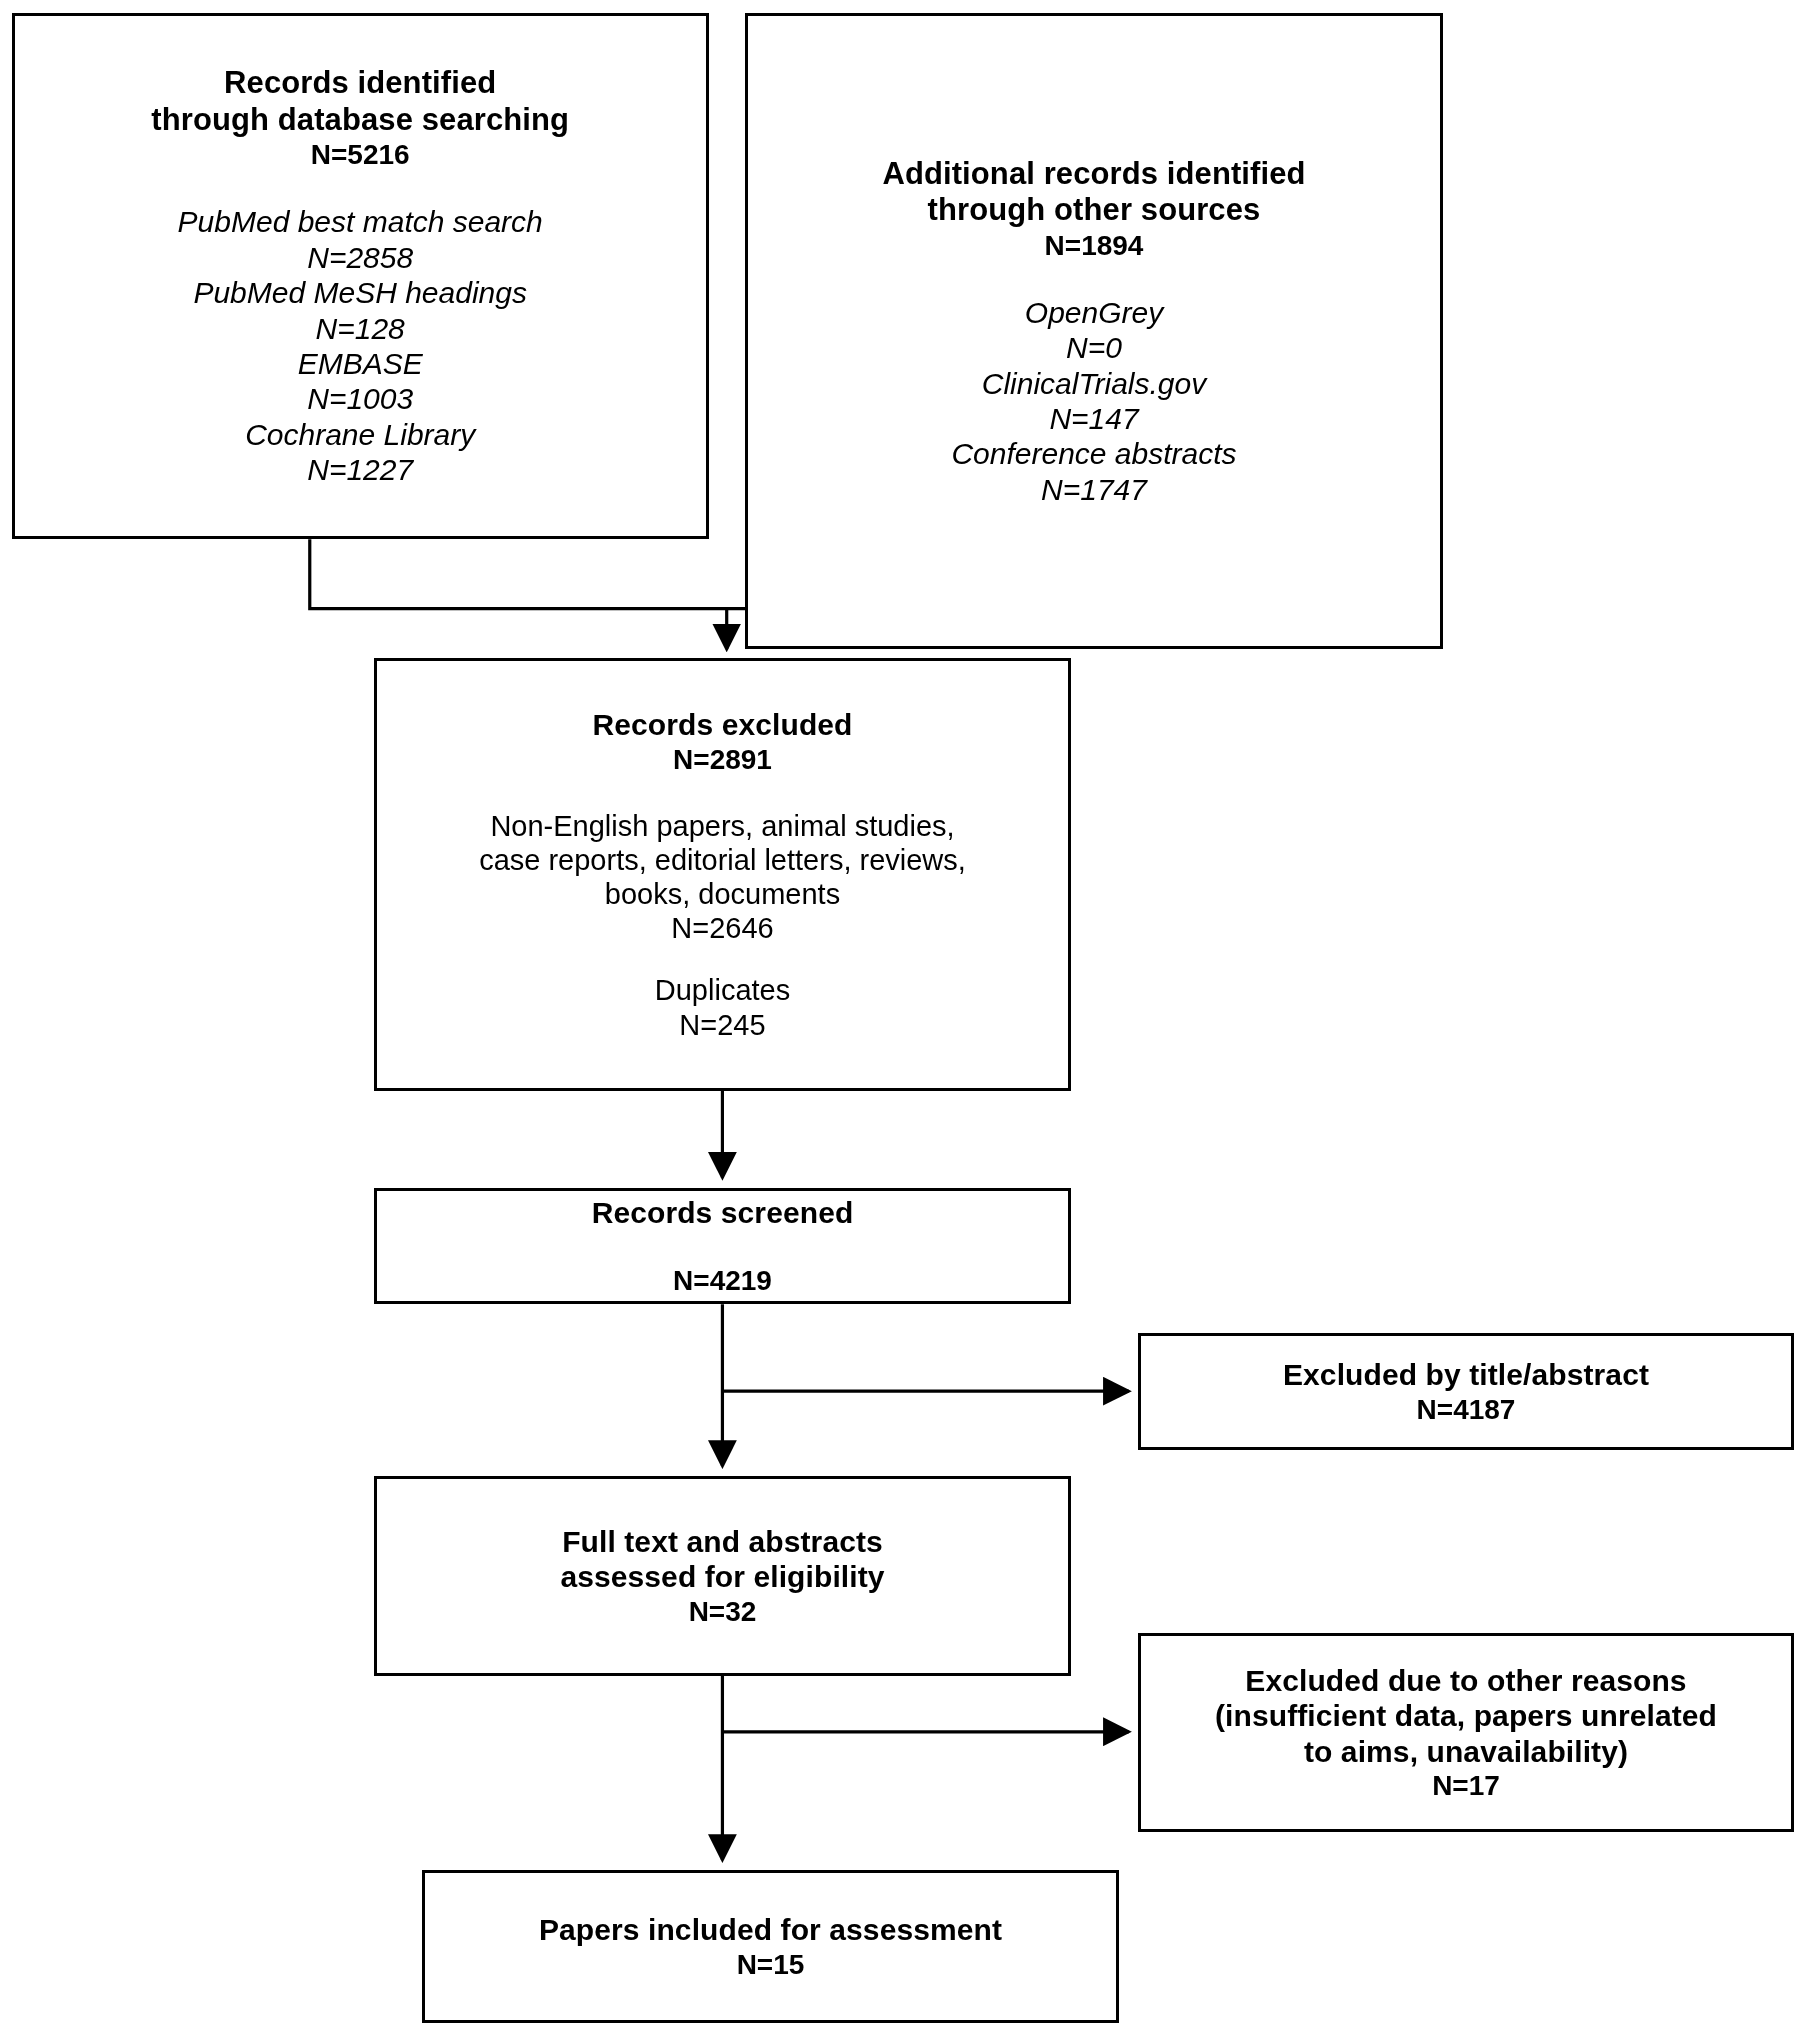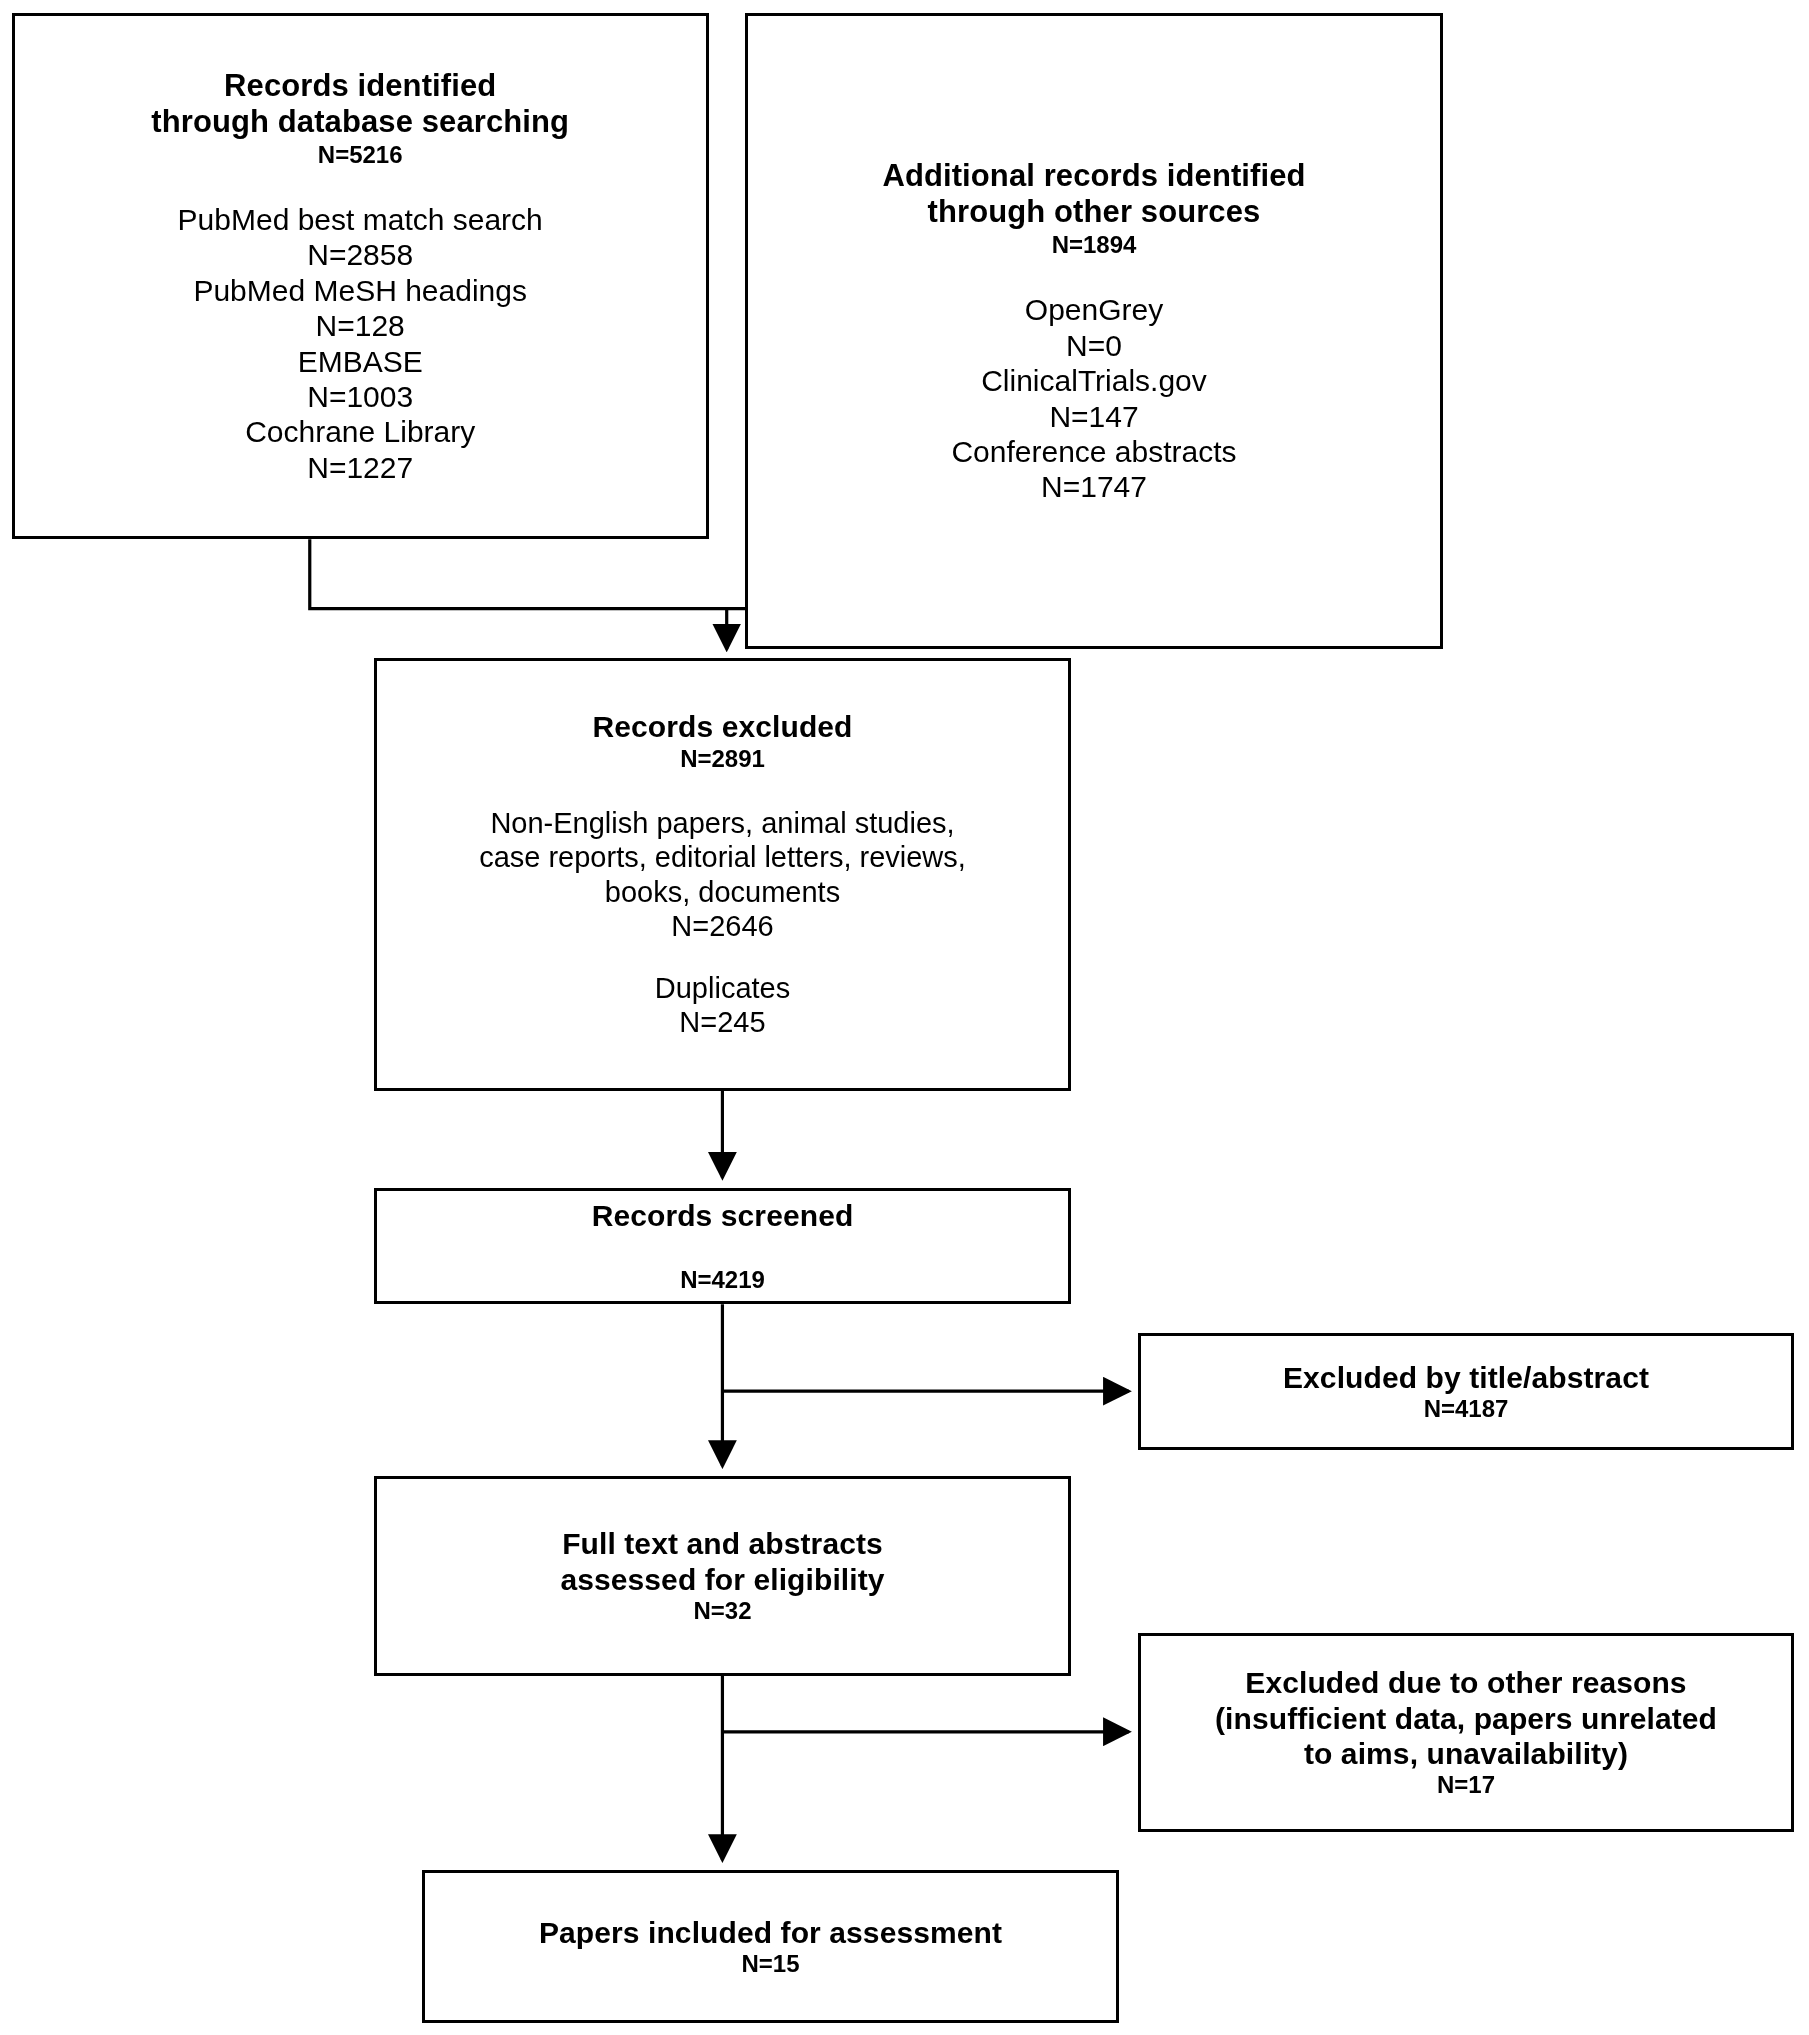--- a/index.html
+++ b/index.html
@@ -47,21 +47,21 @@
 
   .headline {
     font-weight: bold;
     font-size: 30px;
     line-height: 1.18;
     letter-spacing: 0.1px;
     white-space: pre-line;
   }
   .count-bold {
     font-weight: bold;
-    font-size: 24px;
+    font-size: 28px;
     line-height: 1.18;
   }
   .sub-block {
     font-weight: normal;
     font-size: 29px;
     line-height: 1.18;
     white-space: pre-line;
   }
   .gap-lg { height: 33px; }
   .gap-md { height: 28px; }
@@ -73,21 +73,21 @@
   #node-records-screen { left: 374px;  top: 1188px; width: 697px; height: 116px; gap: 33px; }
   #node-excl-title     { left: 1138px; top: 1333px; width: 656px; height: 117px; }
   #node-fulltext       { left: 374px;  top: 1476px; width: 697px; height: 200px; }
   #node-excl-other     { left: 1138px; top: 1633px; width: 656px; height: 199px; }
   #node-included       { left: 374px;  top: 1870px; width: 697px; height: 153px; margin-left: 48px; }
 
   
   #node-db-search .headline,
   #node-other-sources .headline { font-size: 31px; }
   #node-db-search .sub-block,
-  #node-other-sources .sub-block { font-size: 30px; }
+  #node-other-sources .sub-block { font-size: 30px; font-style: italic; }
 </style>
 </head>
 <body>
 
 <div id="diagram-root">
 
   <svg id="connectors" viewBox="0 0 3390 3812">
     <defs>
       <marker id="arrowhead" markerWidth="9" markerHeight="9" refX="8" refY="4.5" orient="auto" markerUnits="strokeWidth">
         <path d="M0,0 L9,4.5 L0,9 z" fill="#000000"></path>

